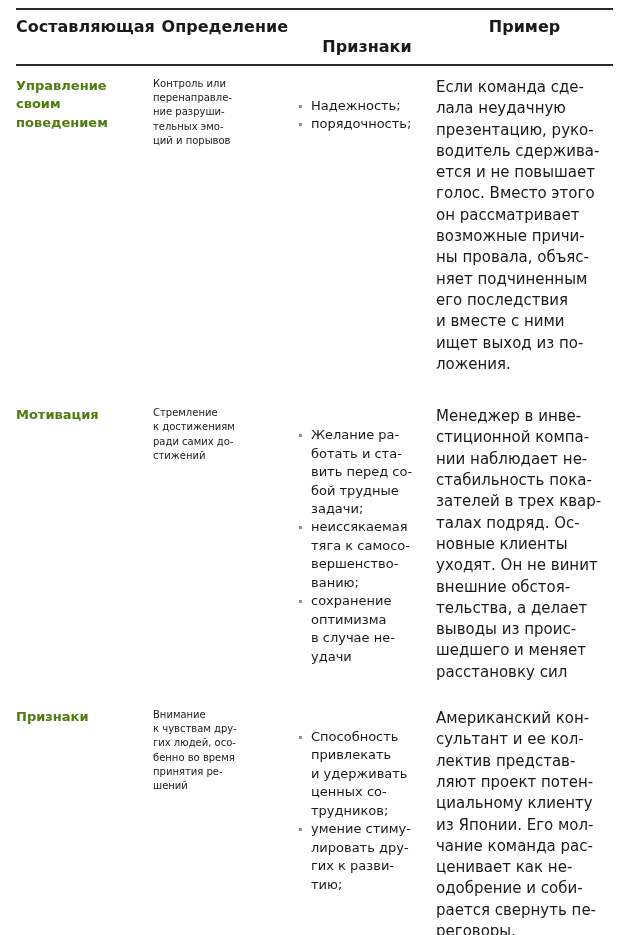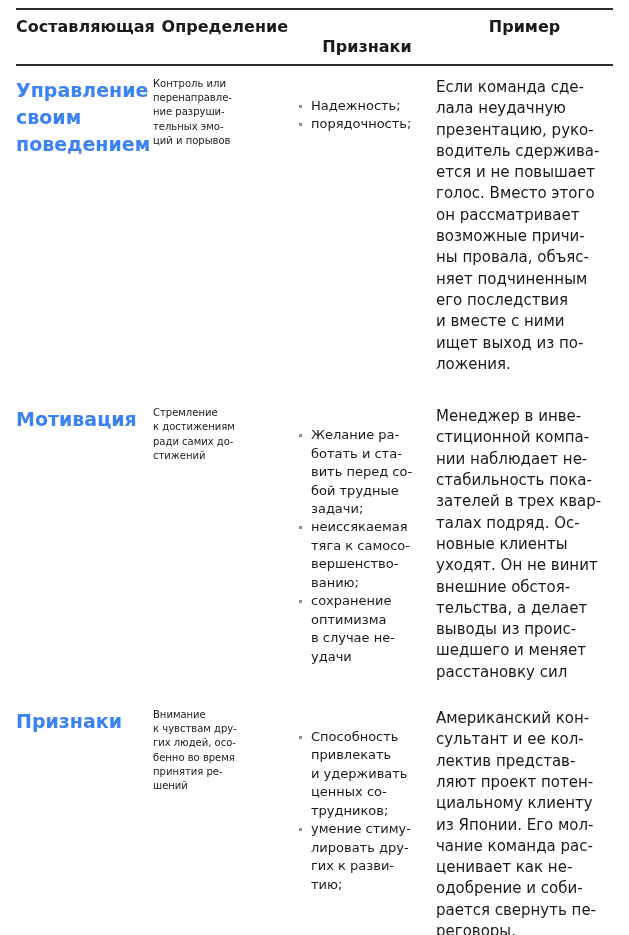--- a/index.html
+++ b/index.html
@@ -63,23 +63,23 @@
   .header-row .c3 { text-align: center; padding-right: 0; }
   .header-row .c4 { text-align: center; }
 
   .body-row {
     padding-top: 11px;
     padding-bottom: 2px;
   }
 
   .term {
     font-weight: bold;
-    font-size: 19px;
-    line-height: 1.42;
-    color: #3b82f6;
+    font-size: 13px;
+    line-height: 1.42;
+    color: #4d7c0f;
     white-space: pre-line;
   }
 
   .definition {
     font-size: 10px;
     line-height: 1.42;
     color: #1a1a1a;
     white-space: pre-line;
   }
 

